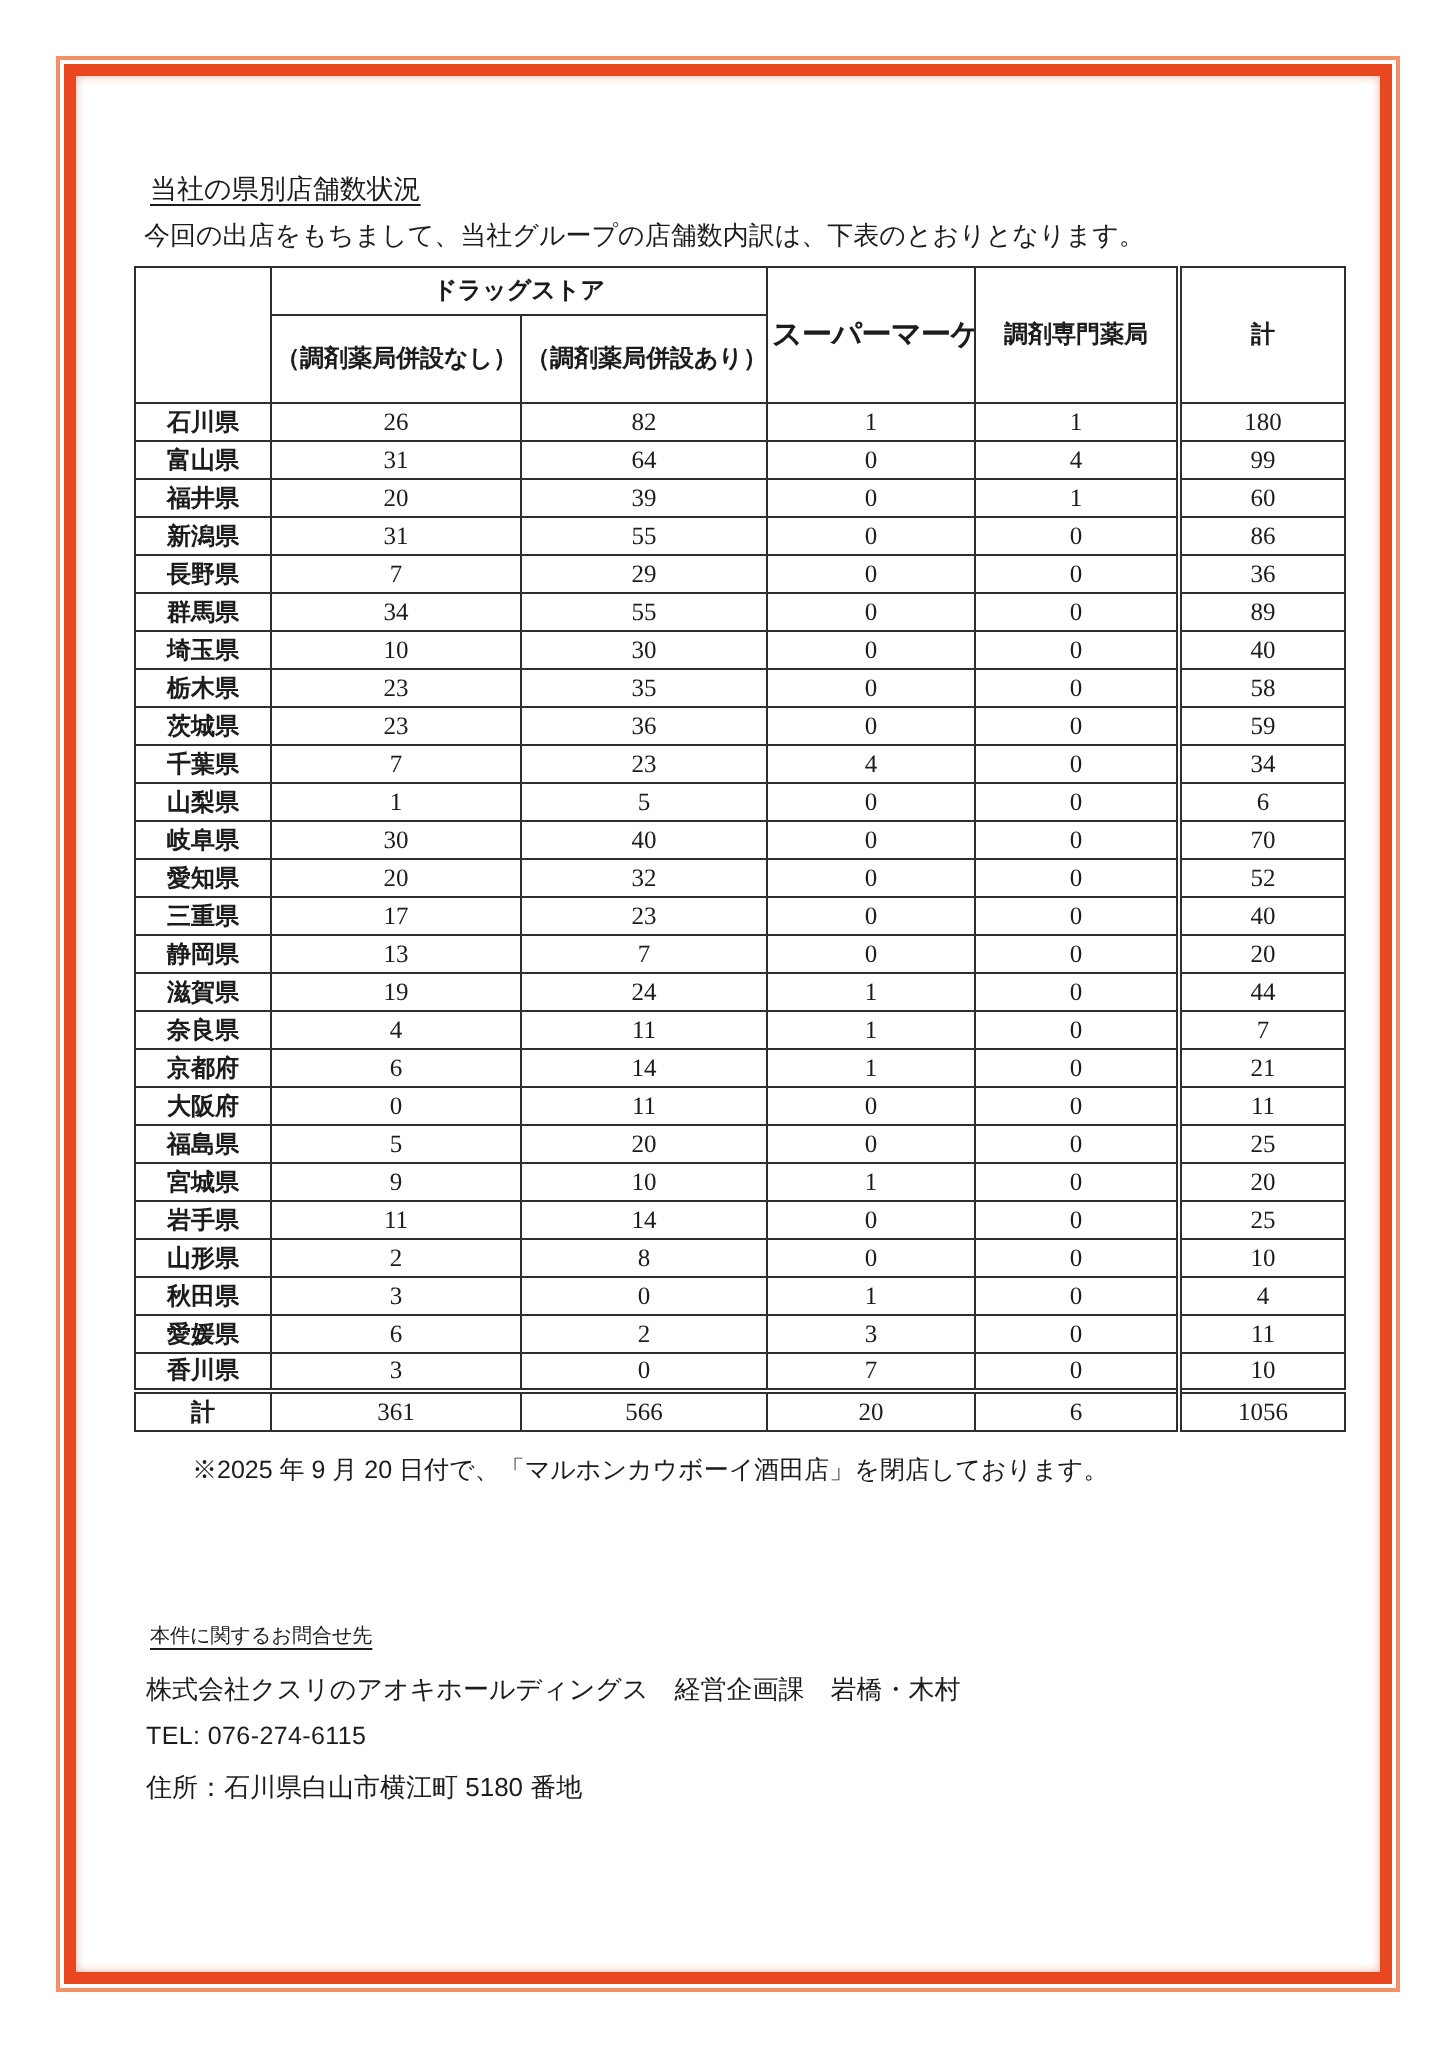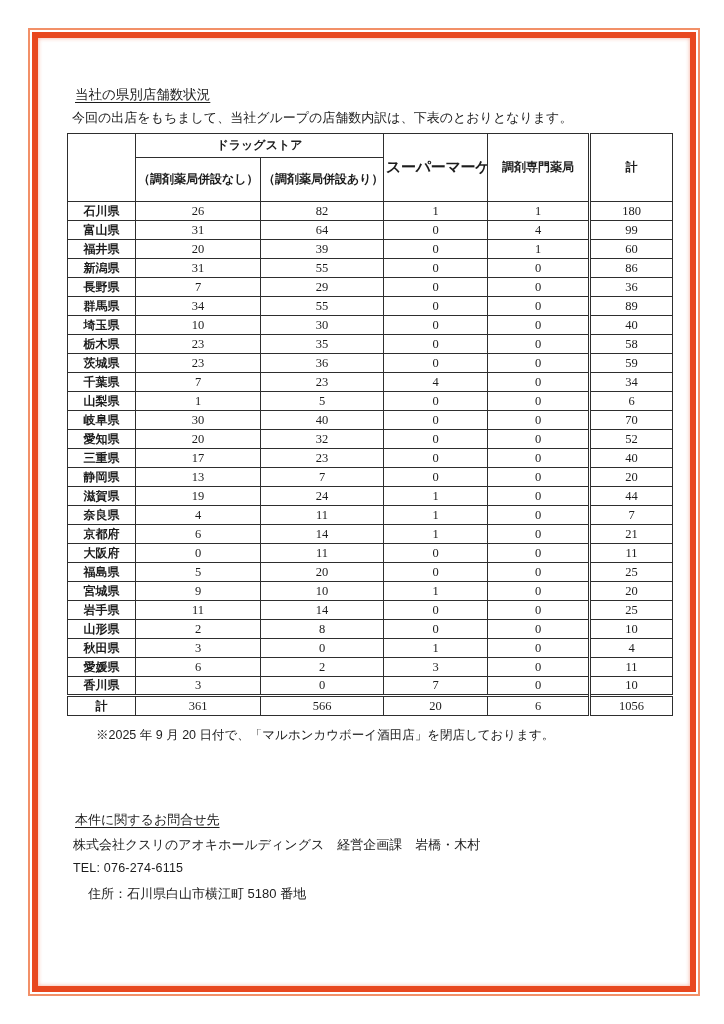--- a/index.html
+++ b/index.html
@@ -38,27 +38,27 @@
   .doc-intro {
     position: absolute; left: 72px; top: 109px;
     font-size: 13px; line-height: 17px;
   }
   .footnote {
     position: absolute; left: 84px; top: 727px;
     font-size: 12.5px; line-height: 16px; margin-left: 12px;
   }
   .contact-heading {
     position: absolute; left: 75px; top: 811px;
-    font-size: 13px;
+    font-size: 10px;
     text-decoration: underline;
     text-underline-offset: 3px;
   }
   .contact-company { position: absolute; left: 73px; top: 836px; font-size: 13px; text-align: right; }
   .contact-tel     { position: absolute; left: 73px; top: 861px; font-size: 12.5px; letter-spacing: 0.2px; }
-  .contact-address { position: absolute; left: 88px; top: 885px; font-size: 13px; }
+  .contact-address { position: absolute; left: 73px; top: 885px; font-size: 13px; }
 
   
   .store-table {
     position: absolute; left: 67px; top: 133px;
     border-collapse: collapse;
     table-layout: fixed;
     width: 605px;
     font-size: 12px;
   }
   .store-table th, .store-table td {

